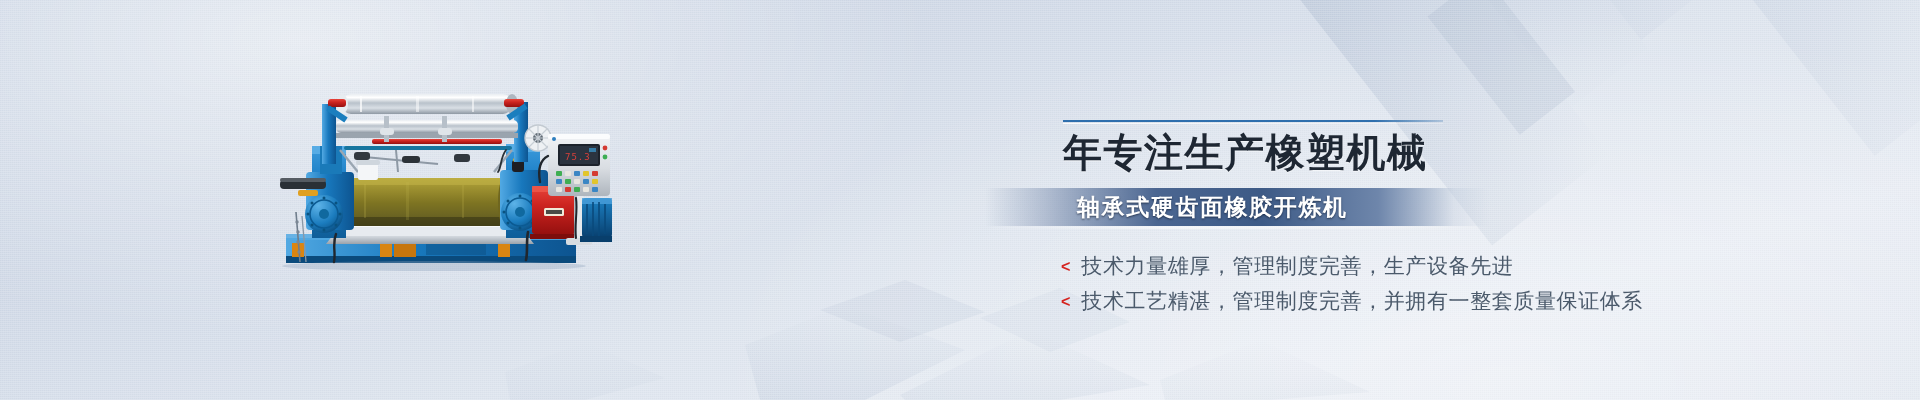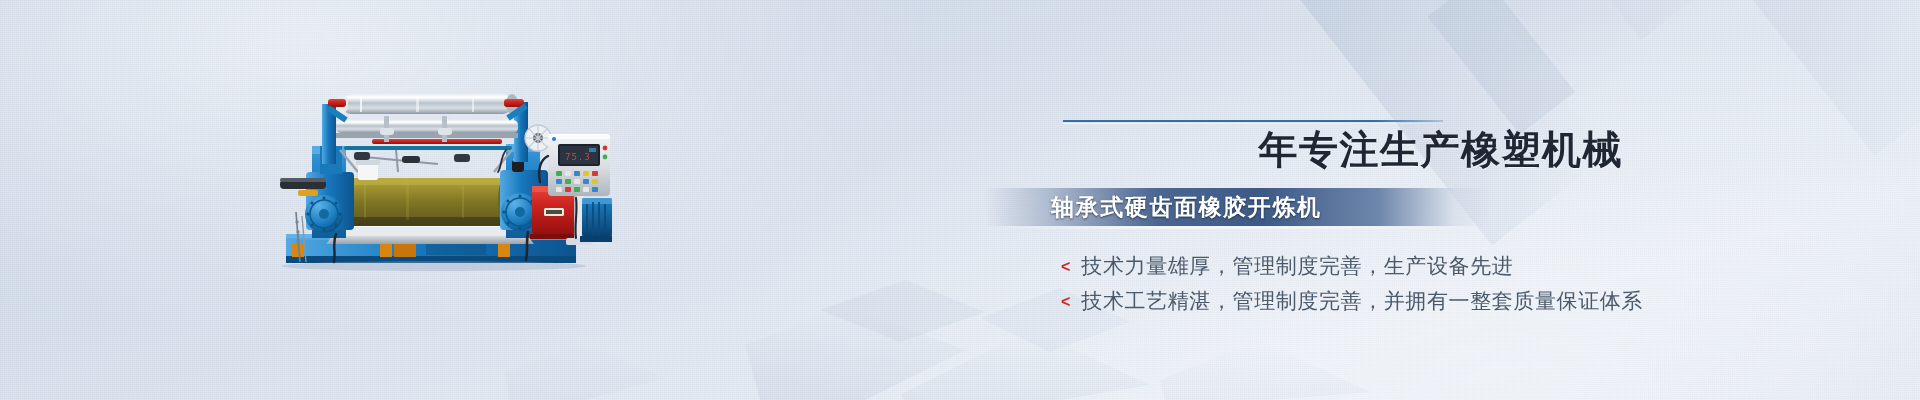--- a/index.html
+++ b/index.html
@@ -56,28 +56,27 @@
     background:linear-gradient(90deg, #2f6fad 0%, #2f6fad 82%, rgba(47,111,173,.25) 100%);
     margin-bottom:8px;
   }
   .rule-shadow {
     width:380px; height:1px;
     background:linear-gradient(90deg, rgba(255,255,255,.85) 0%, rgba(255,255,255,.2) 100%);
     margin-top:-7px; margin-bottom:6px;
   }
 
   .headline {
-    font-family:Liberation Mono, monospace;
+    font-family:Liberation Sans, sans-serif;
     font-size:39px;
     line-height:46px;
     letter-spacing:1.5px;
     color:#1e2733;
     white-space:nowrap;
     text-shadow:0 1px 1px rgba(255,255,255,.6);
-    text-align:right;
   }
 
   
   .subbar {
     position:absolute;
     left:-78px; top:68px;
     width:504px; height:38px;
     background:linear-gradient(90deg,
         rgba(214,223,235,0)   0%,
         rgba(138,155,184,.55) 12%,
@@ -88,21 +87,21 @@
         rgba(214,223,235,0)  100%);
     display:flex; align-items:center;
   }
   .subbar::after{
     content:"";
     position:absolute; left:0; right:0; bottom:-3px; height:3px;
     background:linear-gradient(90deg, rgba(255,255,255,0) 0%, rgba(255,255,255,.55) 35%, rgba(255,255,255,.35) 70%, rgba(255,255,255,0) 100%);
   }
   .subbar-text {
     position:relative;
-    margin-left:66px;
+    margin-left:92px;
     font-size:23px;
     font-weight:bold;
     letter-spacing:1.6px;
     color:#ffffff;
     white-space:nowrap;
     text-shadow:0 1px 2px rgba(10,22,42,.65);
   }
 
   .bullets {
     position:absolute;

